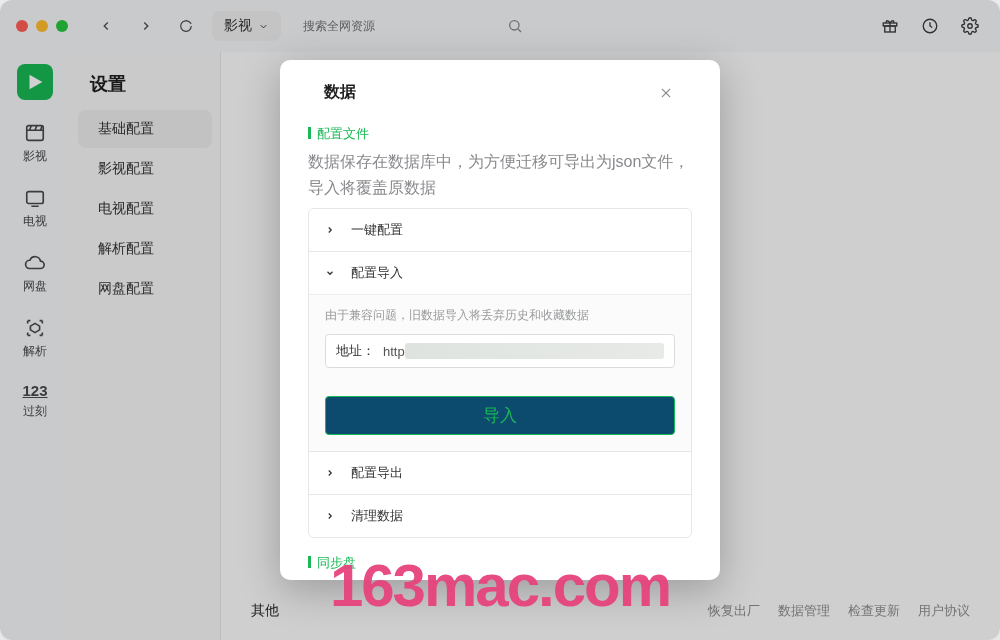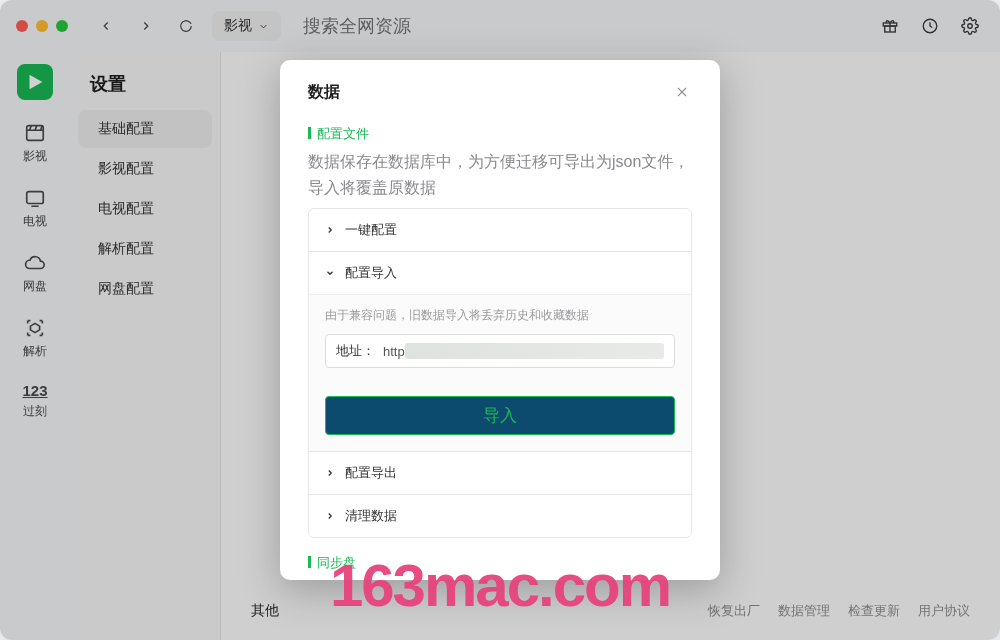--- a/index.html
+++ b/index.html
@@ -11,21 +11,21 @@
   .titlebar { height: 52px; display: flex; align-items: center; padding: 0 16px; gap: 12px; background: #f6f7f8; }
   .traffic { display: flex; gap: 8px; margin-right: 12px; }
   .tl { width: 12px; height: 12px; border-radius: 50%; }
   .tl.red { background: #ff5f56; }
   .tl.yel { background: #ffbd2e; }
   .tl.grn { background: #27c93f; }
   .navbtn { width: 28px; height: 24px; display: flex; align-items: center; justify-content: center; color: #555; border-radius: 6px; }
   .navbtn svg { width: 14px; height: 14px; }
   .catpill { background: #efeff0; border-radius: 8px; padding: 6px 12px; display: flex; align-items: center; gap: 6px; color: #333; font-size: 14px; }
   .searchbox { flex: 1; display: flex; align-items: center; background: transparent; border-radius: 8px; padding: 0 10px; max-width: 240px; color: #8a8a8e; }
-  .searchbox input { border: none; background: transparent; outline: none; flex: 1; font-size: 18px; color: #8a8a8e; }
+  .searchbox input { border: none; background: transparent; outline: none; flex: 1; font-size: 12px; color: #8a8a8e; }
   .sp { flex: 1; }
   .tbicon { width: 28px; height: 28px; color: #3c3c3d; display: flex; align-items: center; justify-content: center; }
   .tbicon svg { width: 18px; height: 18px; }
 
   .main { position: absolute; top: 52px; bottom: 0; left: 0; right: 0; display: flex; }
   .rail { width: 70px; background: #f6f7f8; display: flex; flex-direction: column; align-items: center; padding-top: 12px; gap: 22px; }
   .railitem { display: flex; flex-direction: column; align-items: center; gap: 4px; color: #4a4a4b; font-size: 12px; }
   .railitem svg { width: 22px; height: 22px; }
   .applogo { width: 36px; height: 36px; border-radius: 8px; background: #19b955; display: flex; align-items: center; justify-content: center; }
   .applogo svg { width: 22px; height: 22px; fill: #fff; }
@@ -39,31 +39,31 @@
 
   .footerbar { position: absolute; bottom: 10px; left: 0; right: 0; padding: 10px 30px; display: flex; gap: 31px; font-size: 14px; color: #333; }
   .footlinks { display: flex; gap: 18px; color: #8d8d91; font-size: 13px; }
   .footspacer { flex: 1; }
 
   .watermark { position: absolute; bottom: 20px; left: 50%; transform: translateX(-50%); font-size: 60px; font-weight: 700; color: #e6447d; letter-spacing: -2px; pointer-events: none; z-index: 20; opacity: 0.95;}
 
   .dim { position: absolute; inset: 0; background: rgba(0,0,0,0.18); z-index: 10; }
 
   .modal { position: absolute; top: 60px; left: 50%; transform: translateX(-50%); width: 440px; max-height: 520px; background: #fff; border-radius: 10px; box-shadow: 0 10px 40px rgba(0,0,0,0.25); z-index: 15; display: flex; flex-direction: column; overflow: hidden; }
-  .mhdr { padding: 22px 28px 10px; display: flex; justify-content: space-between; align-items: flex-start; }
+  .mhdr { padding: 22px 44px 10px; display: flex; justify-content: space-between; align-items: flex-end; }
   .mhdr h3 { font-size: 16px; font-weight: 600; color: #1f1f1f; }
   .mclose { color: #888; width: 20px; height: 20px; display: flex; align-items: center; justify-content: center; }
   .mbody { padding: 0 28px 20px; overflow-y: auto; font-size: 13px; color: #444; }
   .sectlabel { color: #19b955; font-size: 13px; font-weight: 500; margin: 12px 0 6px; }
   .sectlabel::before { content: ""; display: inline-block; width: 3px; height: 12px; background: #19b955; margin-right: 6px; vertical-align: -1px; }
   .sectdesc { font-size: 16px; color: #8a8a8e; margin-bottom: 8px; line-height: 1.6; }
   .accordion { border: 1px solid #e6e6e7; border-radius: 6px; overflow: hidden; }
   .accitem { border-top: 1px solid #e6e6e7; }
   .accitem:first-child { border-top: none; }
-  .acchead { padding: 12px 16px; display: flex; align-items: center; gap: 10px; font-size: 13px; color: #333; font-weight: 500; }
+  .acchead { padding: 12px 16px; display: flex; align-items: center; gap: 16px; font-size: 13px; color: #333; font-weight: 500; }
   .acchead svg { width: 10px; height: 10px; }
   .accbody { padding: 12px 16px 16px; background: #fafbfa; border-top: 1px solid #eef0ee; }
   .radios { display: flex; gap: 30px; margin-bottom: 8px; }
   .radio { display: flex; align-items: center; gap: 6px; font-size: 13px; color: #333; }
   .rdot { width: 15px; height: 15px; border-radius: 50%; border: 1.5px solid #ccc; display: flex; align-items: center; justify-content: center; }
   .rdot.on { border-color: #19b955; }
   .rdot.on::after { content: ""; width: 7px; height: 7px; border-radius: 50%; background: #19b955; }
   .warn { font-size: 12px; color: #9a9a9d; margin-bottom: 10px; }
   .addrrow { display: flex; align-items: center; border: 1px solid #d9dcd9; border-radius: 4px; padding: 7px 10px; background: #fff; margin-bottom: 28px; }
   .addrrow .lab { font-size: 13px; color: #333; margin-right: 8px; white-space: nowrap; }

